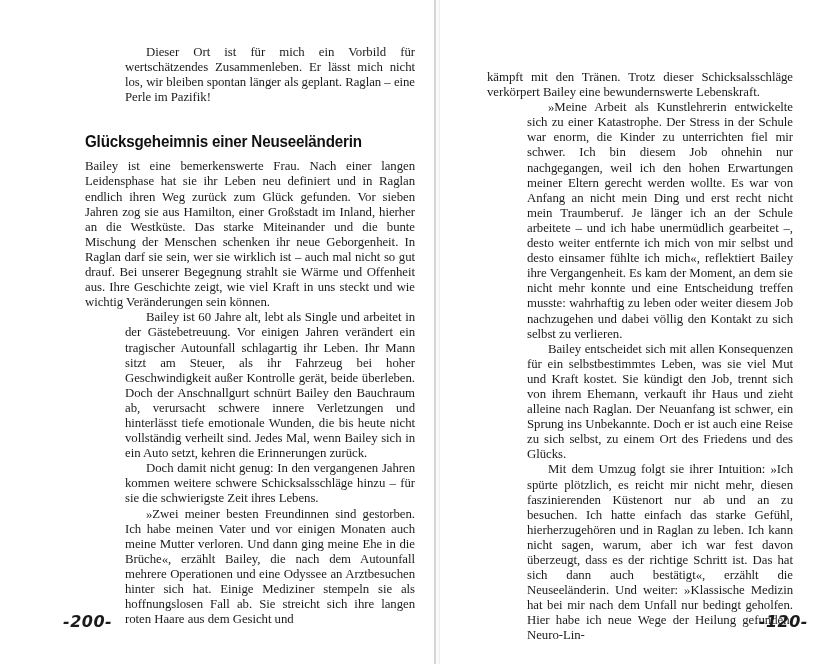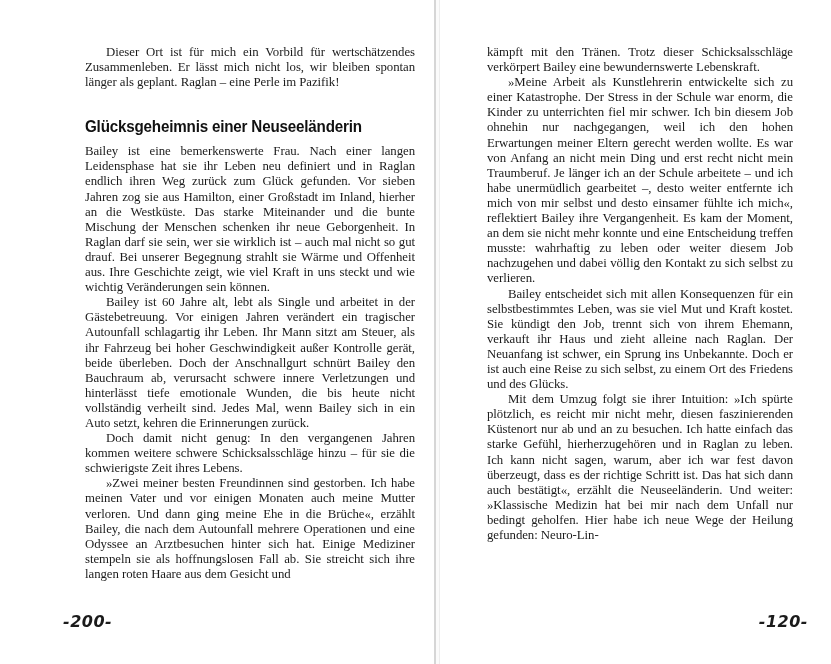--- a/index.html
+++ b/index.html
@@ -21,32 +21,32 @@
     height: 664px;
   }
   .page-left  { width: 434px; padding: 45px 19px 0 85px; }
   .gutter {
     width: 6px; height: 664px;
     box-sizing: border-box;
     border-left: 2px solid #d6d6d6;
     border-right: 1px solid #ededed;
     background: #fbfbfb;
   }
-  .page-right { width: 391px; padding: 45px 38px 0 47px; }
+  .page-right { width: 391px; padding: 70px 38px 0 47px; }
 
   .bodytext p {
     margin: 0;
     font-size: 12.8px;
     line-height: 15.1px;
     text-align: justify;
     letter-spacing: -0.05px;
     hyphens: auto;
     -webkit-hyphens: auto;
   }
-  .bodytext p.indent { text-indent: 21px; }
+  .bodytext p.indent { text-indent: 21px; margin-left: 40px; }
   .bodytext p.noindent { text-indent: 0; }
 
   h2.chapter-heading {
     margin: 27px 0 9px 0;
     font-family: "Liberation Sans", sans-serif;
     font-weight: 700;
     font-size: 16.5px;
     line-height: 18px;
     letter-spacing: -0.2px;
     color: #111111;

